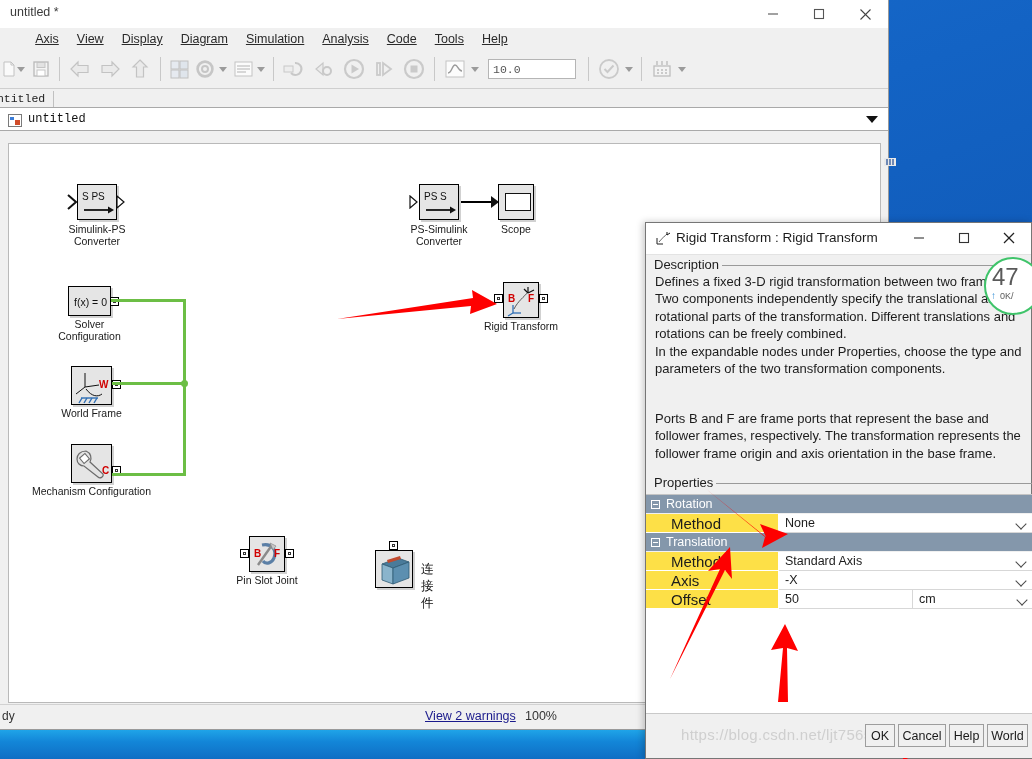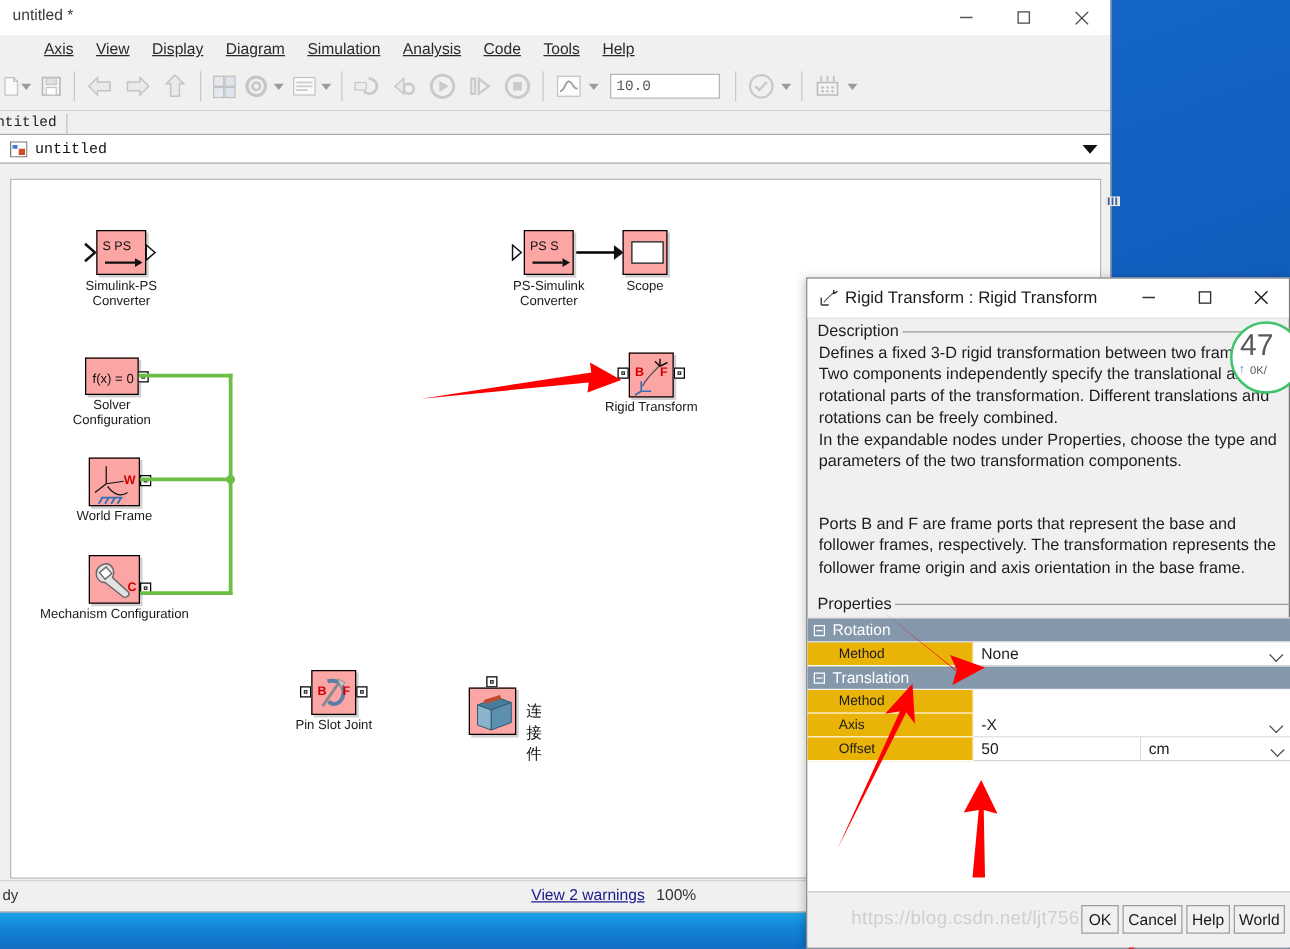--- a/index.html
+++ b/index.html
@@ -97,21 +97,21 @@
   }
   .status-ready{position:absolute;left:2px;top:4px;font-size:12px;color:#333;}
   .status-warn{
     position:absolute;left:425px;top:4px;font-size:12.5px;color:#1a1a8c;
     text-decoration:underline;cursor:pointer;
   }
   .status-zoom{position:absolute;left:525px;top:4px;font-size:12.5px;color:#333;}
   
   .blk{position:absolute;}
   .blk-box{
-    background:#fca5a5;border:1.4px solid #000;box-sizing:border-box;position:relative;
+    background:#e5e5e5;border:1.4px solid #000;box-sizing:border-box;position:relative;
     box-shadow:2px 2px 0 rgba(0,0,0,0.18);
   }
   .blk-label{
     position:absolute;left:50%;transform:translateX(-50%);white-space:nowrap;
     font-size:10.5px;color:#1a1a1a;text-align:center;line-height:12px;
   }
   .port-sq{
     position:absolute;width:9px;height:9px;border:1.2px solid #000;background:#fff;
     box-sizing:border-box;
   }
@@ -152,22 +152,22 @@
     border-bottom:1px solid #f0f0f0;
   }
   .expander{
     width:9px;height:9px;border:1px solid #fff;margin-right:6px;position:relative;
     display:inline-block;box-sizing:border-box;flex:0 0 auto;
   }
   .expander:before{
     content:"";position:absolute;left:1px;top:3px;width:5px;height:1px;background:#fff;
   }
   .pcell-name{
-    width:133px;background:#eab308;border-right:1px solid #fff;border-bottom:1px solid #fff;
-    font-size:11px;color:#1c1c1c;display:flex;align-items:center;padding-left:25px;
+    width:133px;background:#fde047;border-right:1px solid #fff;border-bottom:1px solid #fff;
+    font-size:15px;color:#1c1c1c;display:flex;align-items:center;padding-left:25px;
     box-sizing:border-box;
   }
   .pcell-val{
     flex:1;background:#fff;border-bottom:1px solid #d7d7d7;border-right:1px solid #d7d7d7;
     font-size:12.5px;color:#1c1c1c;display:flex;align-items:center;padding-left:6px;
     box-sizing:border-box;position:relative;
   }
   .pcell-val.narrow{flex:0 0 134px;}
   .pcell-unit{
     flex:1;background:#fff;border-bottom:1px solid #d7d7d7;
@@ -644,20 +644,24 @@
         </div>
       </div>
 
       <div class="prow group">
         <span class="expander"></span>
         <span>Translation</span>
       </div>
 
       <div class="prow">
         <div class="pcell-name">Method</div>
+        <div class="pcell-val">
+          <span>Standard Axis</span>
+          <span class="chev"></span>
+        </div>
       </div>
 
       <div class="prow">
         <div class="pcell-name">Axis</div>
         <div class="pcell-val">
           <span>-X</span>
           <span class="chev"></span>
         </div>
       </div>
 

